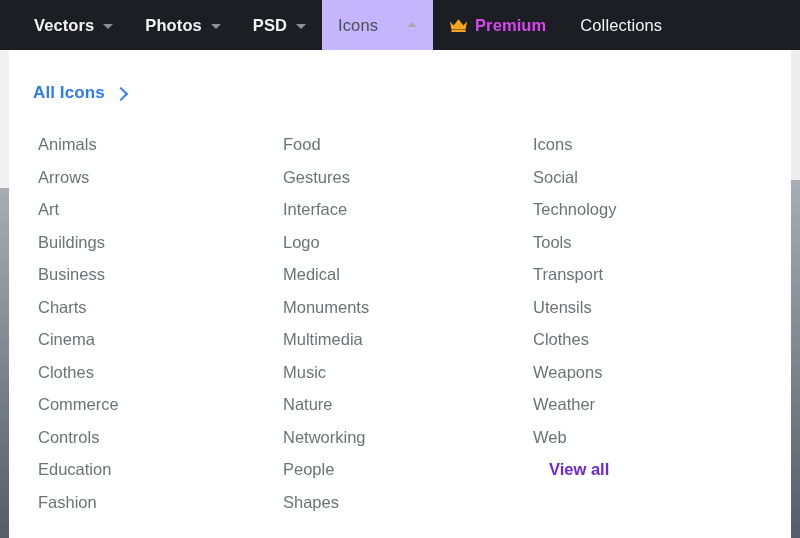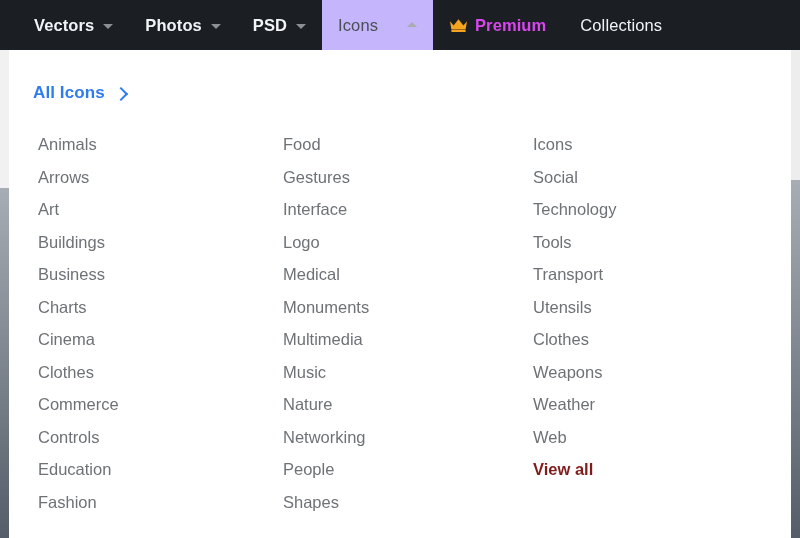--- a/index.html
+++ b/index.html
@@ -133,22 +133,23 @@
 
   .cat-item {
     height: 32.5px;
     line-height: 32.5px;
     font-size: 16.5px;
     color: #6e7277;
     white-space: nowrap;
     cursor: pointer;
   }
   .cat-item.viewall {
-    color: #7f1d1d;
+    color: #6d28d9;
     font-weight: bold;
+    margin-left: 16px;
   }
 
   
   .edge-scroll {
     position: absolute;
     top: 50px;
     width: 9px;
     height: 488px;
     background: #ffffff;
   }

